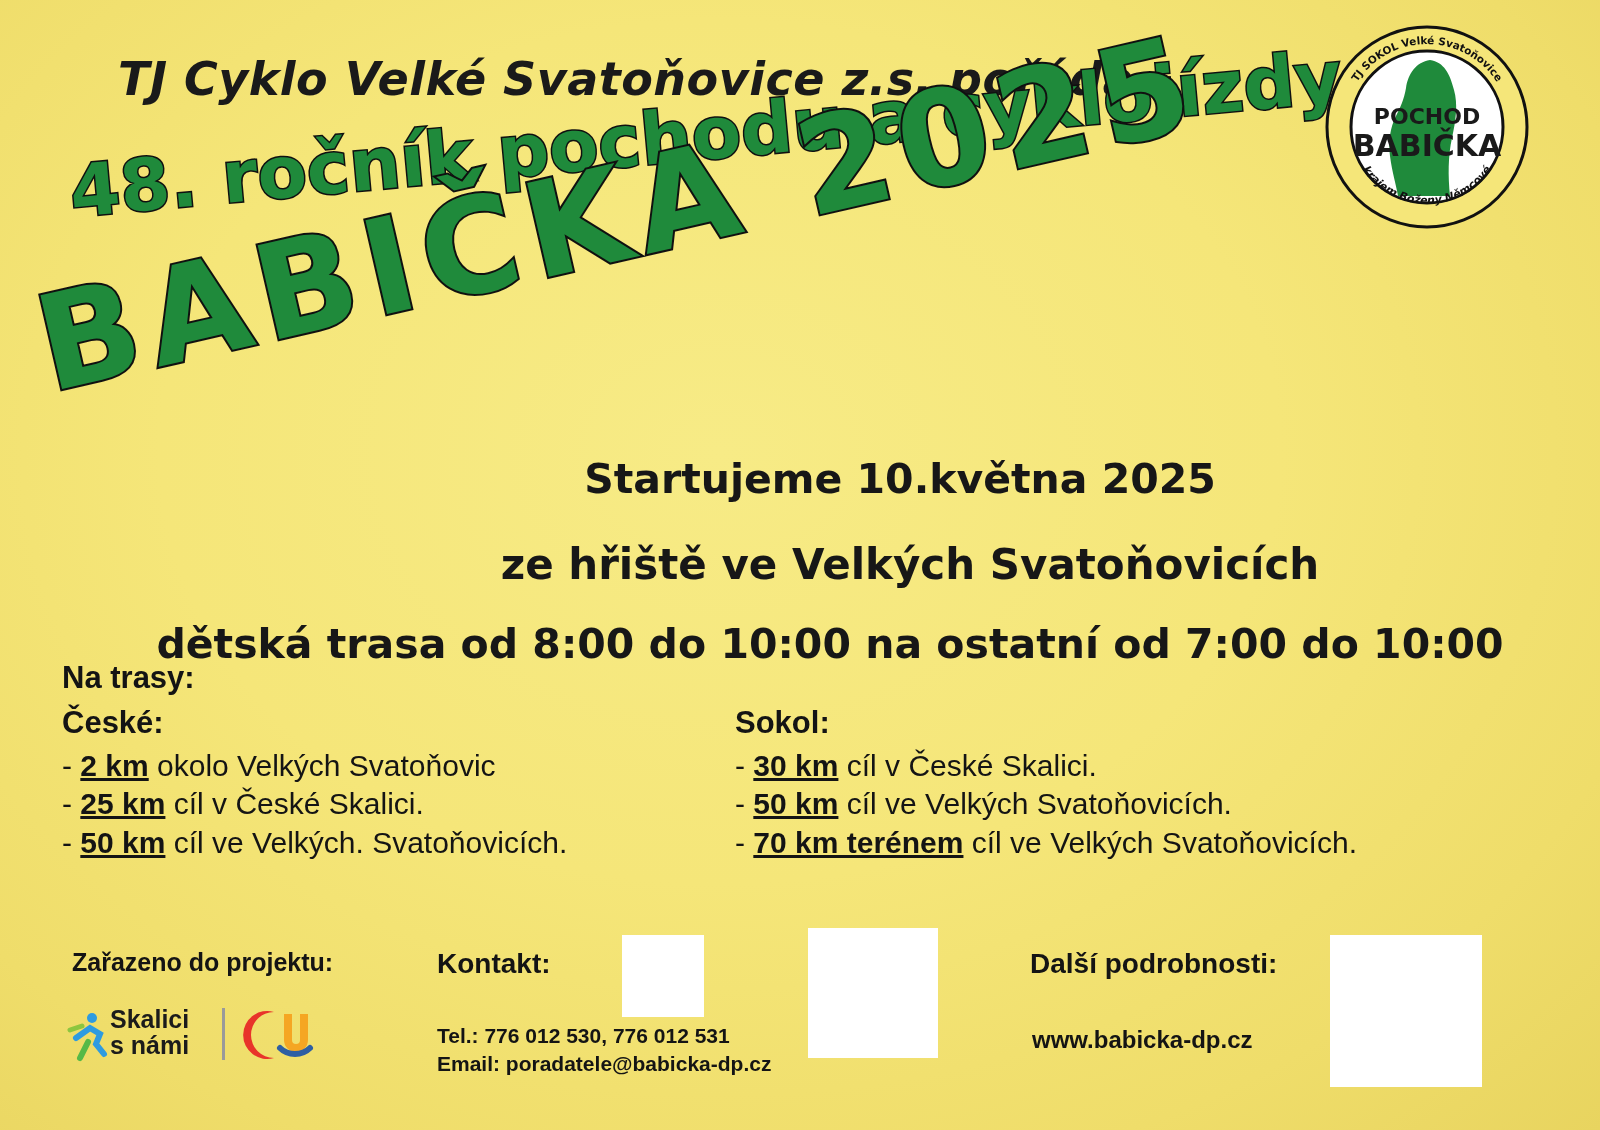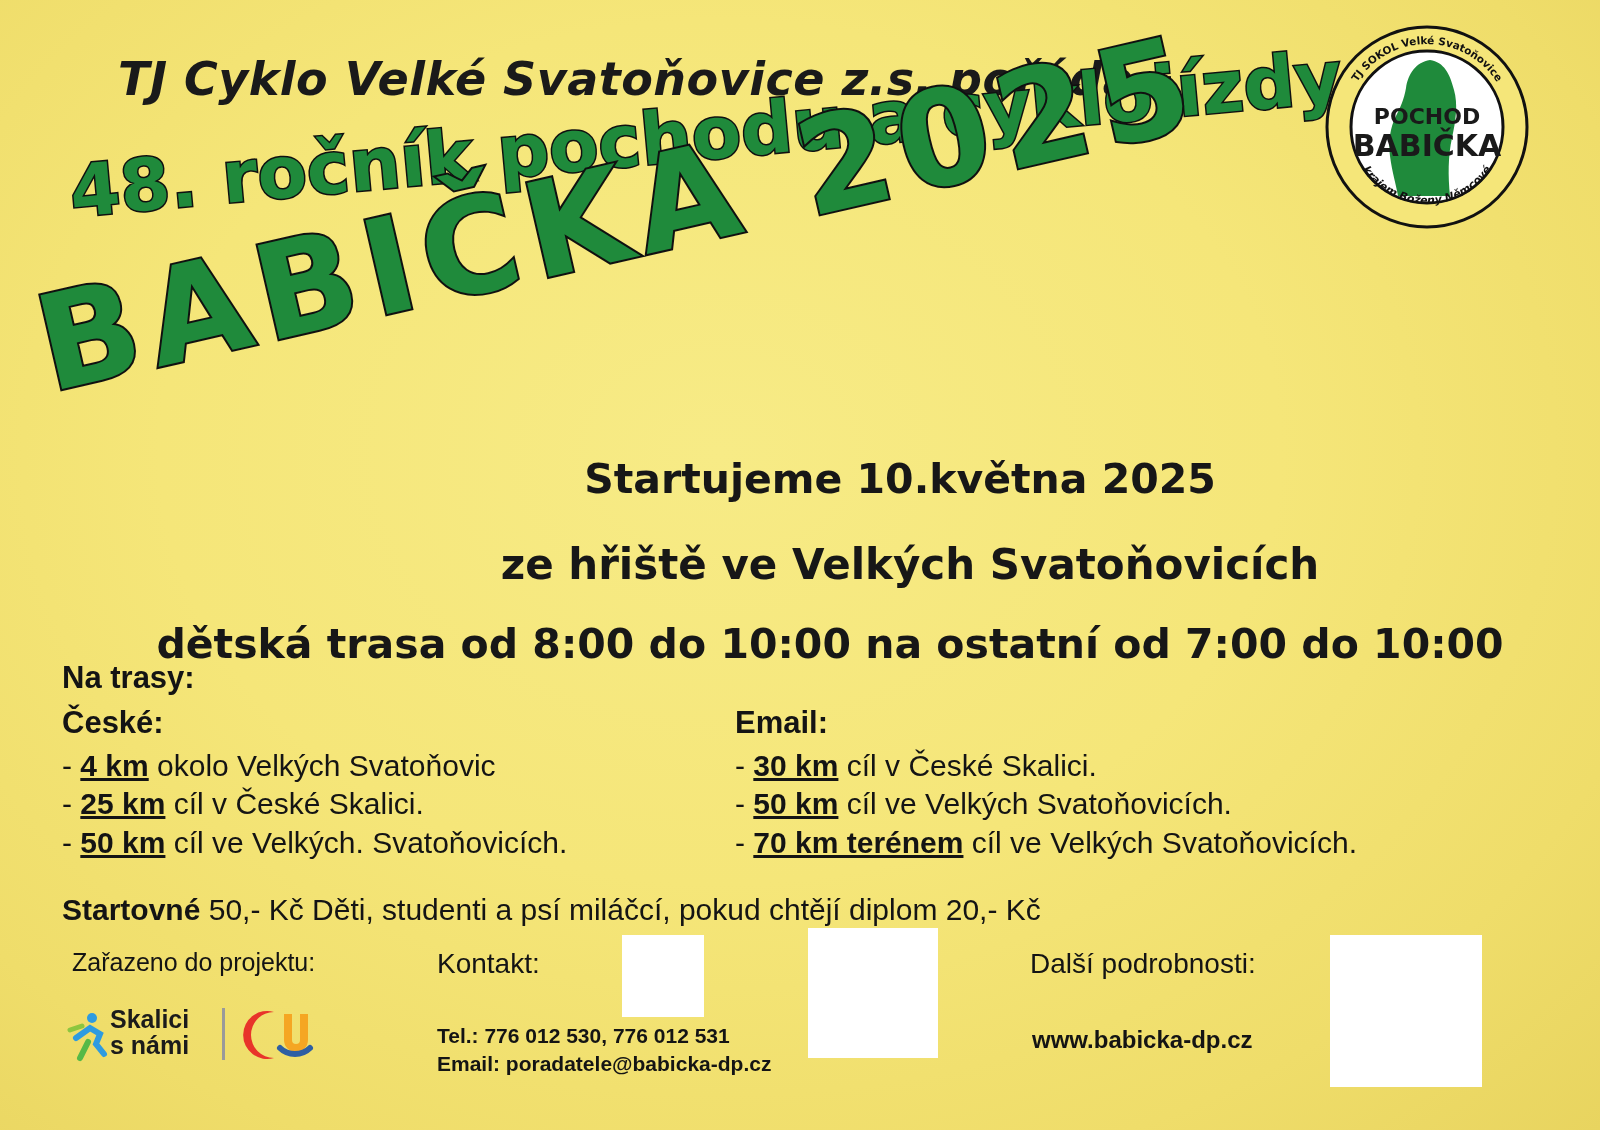--- a/index.html
+++ b/index.html
@@ -143,21 +143,21 @@
     top: 893px;
     font-size: 30px;
     color: #141414;
     white-space: nowrap;
   }
   .startovne b { font-weight: bold; }
 
   
   .lbl {
     position: absolute;
-    font-weight: normal;
+    font-weight: bold;
     color: #141414;
   }
   .lbl-projekt { left: 72px; top: 948px; font-size: 25px; }
   .lbl-kontakt { left: 437px; top: 948px; font-size: 28px; }
   .lbl-dalsi   { left: 1030px; top: 948px; font-size: 28px; }
 
   .contact {
     position: absolute;
     left: 437px;
     top: 1022px;
@@ -259,46 +259,43 @@
 
   <div class="start-line l1">Startujeme 10.května 2025</div>
   <div class="start-line l2">ze hřiště ve Velkých Svatoňovicích</div>
   <div class="start-line l3">dětská trasa od 8:00 do 10:00 na ostatní od 7:00 do 10:00</div>
 
   <div class="na-trasy">Na trasy:</div>
 
   <div class="col-left">
     <div class="col-title">České:</div>
     <div class="route">
-      <span>- </span><span class="km">4 km</span><span> okolo Velkých Svatoňovic</span>
+      <span>- </span><span class="km">2 km</span><span> okolo Velkých Svatoňovic</span>
     </div>
     <div class="route">
       <span>- </span><span class="km">25 km</span><span> cíl v České Skalici.</span>
     </div>
     <div class="route">
       <span>- </span><span class="km">50 km</span><span> cíl ve Velkých. Svatoňovicích.</span>
     </div>
   </div>
 
   <div class="col-right">
-    <div class="col-title">Email:</div>
+    <div class="col-title">Sokol:</div>
     <div class="route">
       <span>- </span><span class="km">30 km</span><span> cíl v České Skalici.</span>
     </div>
     <div class="route">
       <span>- </span><span class="km">50 km</span><span> cíl ve Velkých Svatoňovicích.</span>
     </div>
     <div class="route">
       <span>- </span><span class="km">70 km terénem</span><span> cíl ve Velkých Svatoňovicích.</span>
     </div>
   </div>
 
-  <div class="startovne">
-    <b>Startovné</b><span> 50,- Kč Děti, studenti a psí miláčcí, pokud chtějí diplom 20,- Kč</span>
-  </div>
 
   <div class="lbl lbl-projekt">Zařazeno do projektu:</div>
   <div class="lbl lbl-kontakt">Kontakt:</div>
   <div class="lbl lbl-dalsi">Další podrobnosti:</div>
 
   <div class="contact">
     <div>Tel.: 776 012 530, 776 012 531</div>
     <div>Email: poradatele@babicka-dp.cz</div>
   </div>
 

